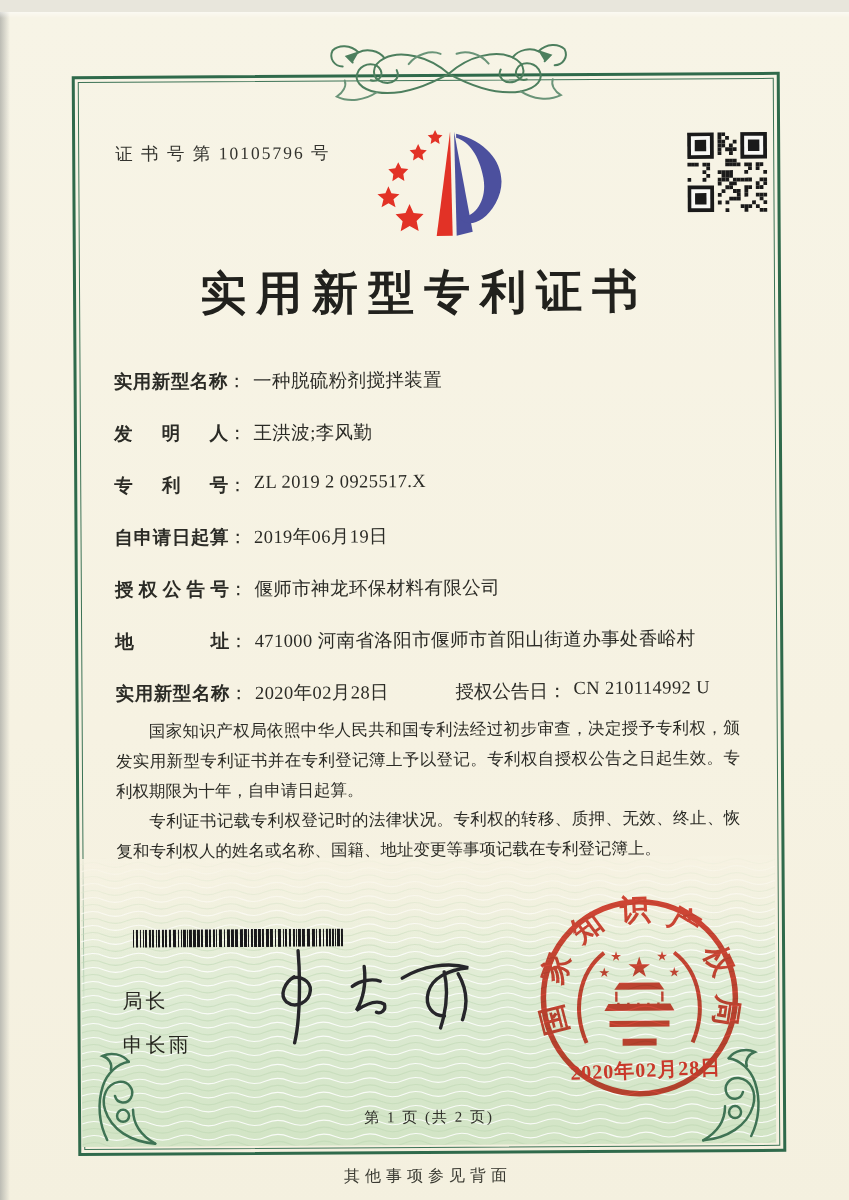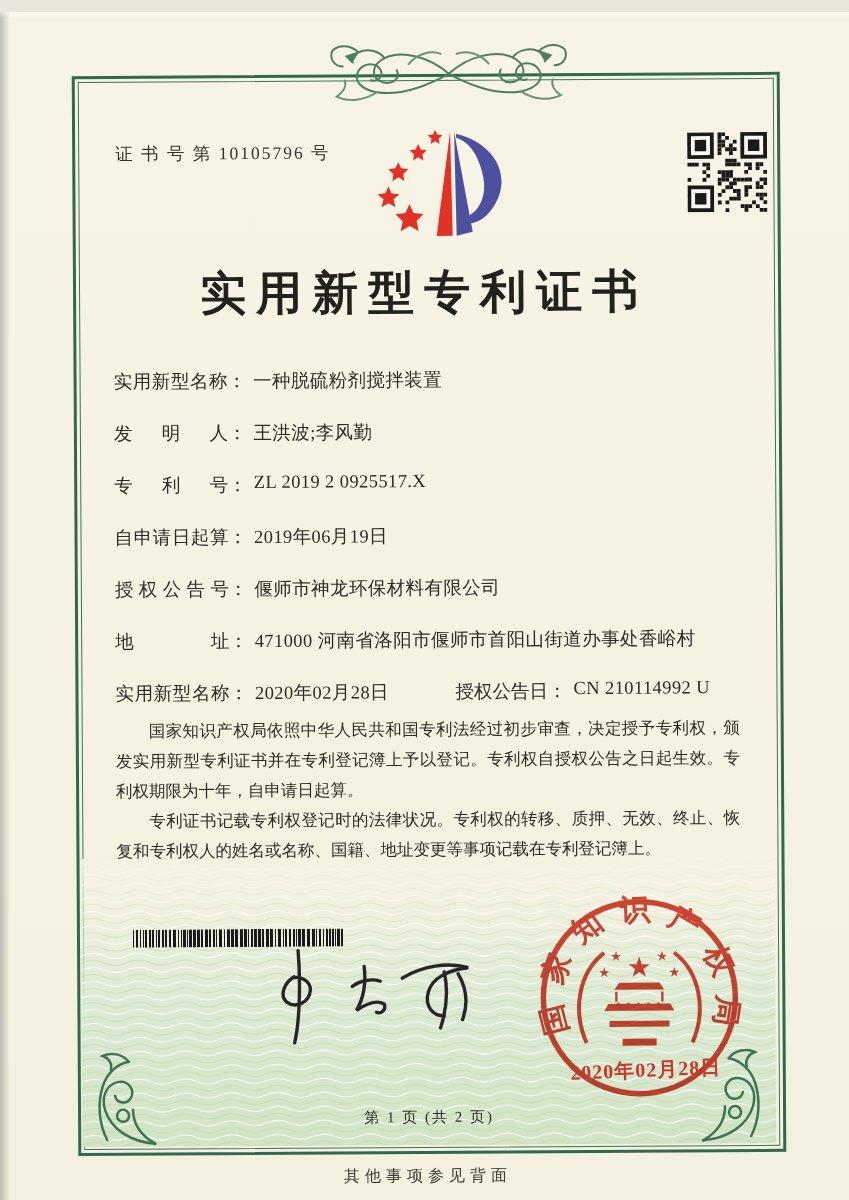--- a/index.html
+++ b/index.html
@@ -22,21 +22,21 @@
     background:linear-gradient(180deg,rgba(246,242,226,.9) 0,rgba(246,242,226,0) 100%);}
 
   .cert-no{position:absolute;left:118px;top:128px;font-size:17.5px;letter-spacing:2px;color:#33332e;}
   .logo{position:absolute;left:376px;top:112px;}
   .qr{position:absolute;left:690px;top:122px;}
   .title{position:absolute;left:75px;top:250px;width:702px;text-align:center;
     font-size:46px;font-weight:600;letter-spacing:10px;color:#21211d;}
 
   .fields{position:absolute;left:115px;top:355px;width:640px;}
   .row{position:relative;height:52px;font-size:18.5px;display:flex;align-items:flex-start;}
-  .lbl{display:inline-block;width:114px;text-align:justify;text-align-last:justify;}
+  .lbl{display:inline-block;width:114px;text-align:justify;text-align-last:justify;font-weight:bold;}
   .colon{display:inline-block;}
   .val{margin-left:7px;letter-spacing:.4px;}
   .pair2{position:absolute;left:340px;top:0;display:flex;}
 
   .paras{position:absolute;left:115px;top:703px;width:624px;font-size:16.5px;
     line-height:30px;text-align:justify;color:#2b2b26;}
   .paras p{margin:0;text-indent:2em;}
 
   .barcode{position:absolute;left:131px;top:916px;}
   .officer{position:absolute;left:120px;top:974px;font-size:20px;letter-spacing:3px;color:#26261f;}
@@ -372,20 +372,24 @@
         <rect x="186" y="0" width="2" height="18" fill="#18181a"></rect>
         <rect x="190" y="0" width="1" height="18" fill="#18181a"></rect>
         <rect x="193" y="0" width="2" height="18" fill="#18181a"></rect>
         <rect x="196" y="0" width="2" height="18" fill="#18181a"></rect>
         <rect x="199" y="0" width="2" height="18" fill="#18181a"></rect>
         <rect x="202" y="0" width="1" height="18" fill="#18181a"></rect>
         <rect x="204" y="0" width="3" height="18" fill="#18181a"></rect>
         <rect x="208" y="0" width="2" height="18" fill="#18181a"></rect>
       </svg>
 
+    <div class="officer">
+      <div>局长</div>
+      <div class="line2">申长雨</div>
+    </div>
 
     <svg class="signature" width="235" height="112">
       <g fill="none" stroke="#26262a" stroke-width="3.4" stroke-linecap="round">
         <path d="M48,34 C38,40 33,52 40,59 C49,66 63,60 64,48 C65,38 53,32 45,36"></path>
         <path d="M52,8 C54,32 54,76 48,100"></path>
         <path d="M106,44 C114,38 126,36 134,39"></path>
         <path d="M118,24 C120,42 116,58 110,68 C122,60 132,58 138,62 C140,68 134,72 130,70"></path>
         <path d="M156,36 C176,24 202,20 222,26 C202,28 186,36 182,50 C178,64 186,74 198,74"></path>
         <path d="M198,30 C202,48 200,68 194,86"></path>
         <path d="M212,32 C220,46 222,62 216,78"></path>

